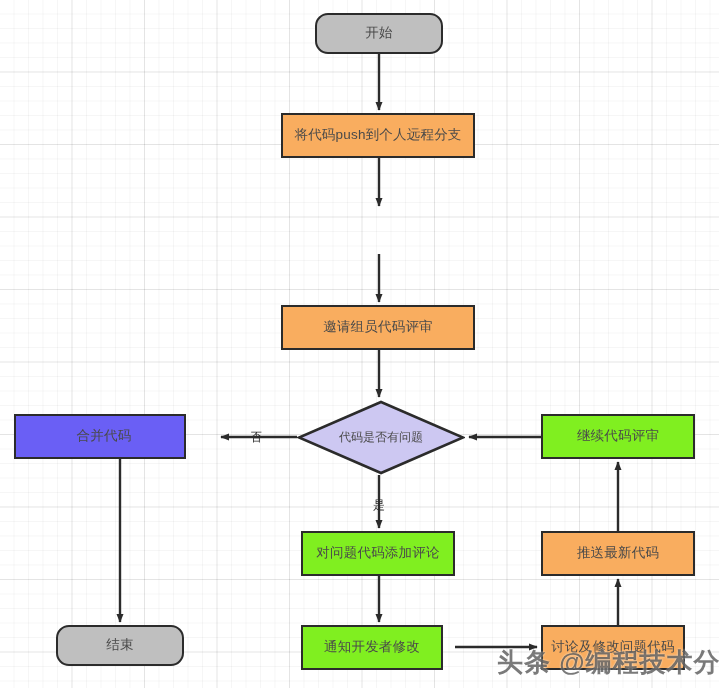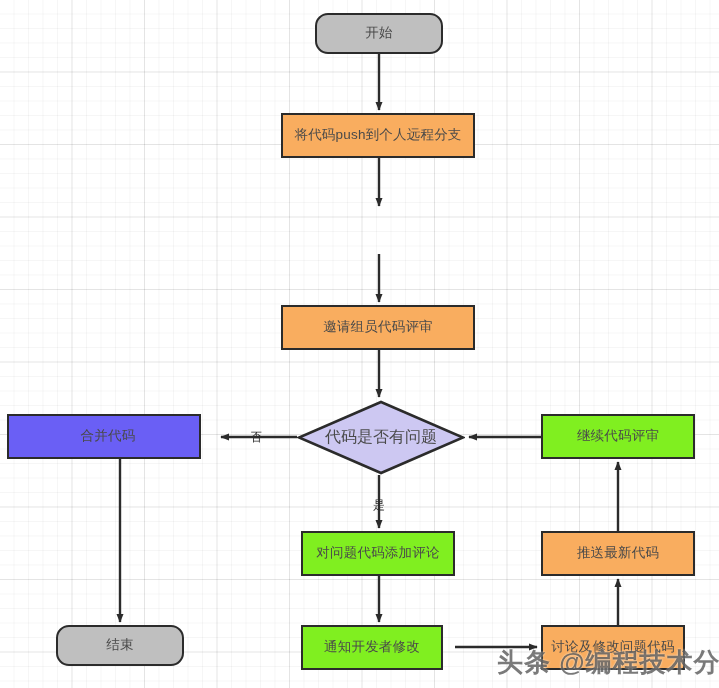--- a/index.html
+++ b/index.html
@@ -52,21 +52,21 @@
   .diamond-label {
     position: absolute;
     left: 0;
     top: 0;
     width: 100%;
     height: 100%;
     display: flex;
     align-items: center;
     justify-content: center;
     color: #4a4a4a;
-    font-size: 16px;
+    font-size: 12px;
     white-space: nowrap;
     pointer-events: none;
   }
   #edges {
     position: absolute;
     left: 0;
     top: 0;
     width: 719px;
     height: 688px;
     pointer-events: none;
@@ -129,21 +129,21 @@
     <span>邀请组员代码评审</span>
   </div>
 
   <div class="diamond-wrap" style="left:297px; top:400px; width:168px; height:75px;">
     <svg width="168" height="75" viewBox="0 0 168 75" xmlns="http://www.w3.org/2000/svg">
       <polygon points="84,2 166,37.5 84,73 2,37.5" fill="#cdc8f2" stroke="#2b2b2b" stroke-width="2.6"></polygon>
     </svg>
     <div class="diamond-label">代码是否有问题</div>
   </div>
 
-  <div class="node" style="left:7px; top:414px; width:194px; height:45px; background:#6a5ff5;padding-left:8px;">
+  <div class="node" style="left:14px; top:414px; width:172px; height:45px; background:#6a5ff5;padding-left:8px;">
     <span>合并代码</span>
   </div>
 
   <div class="node" style="left:541px; top:414px; width:154px; height:45px; background:#80ef20;">
     <span>继续代码评审</span>
   </div>
 
   <div class="node" style="left:301px; top:531px; width:154px; height:45px; background:#80ef20;">
     <span>对问题代码添加评论</span>
   </div>

